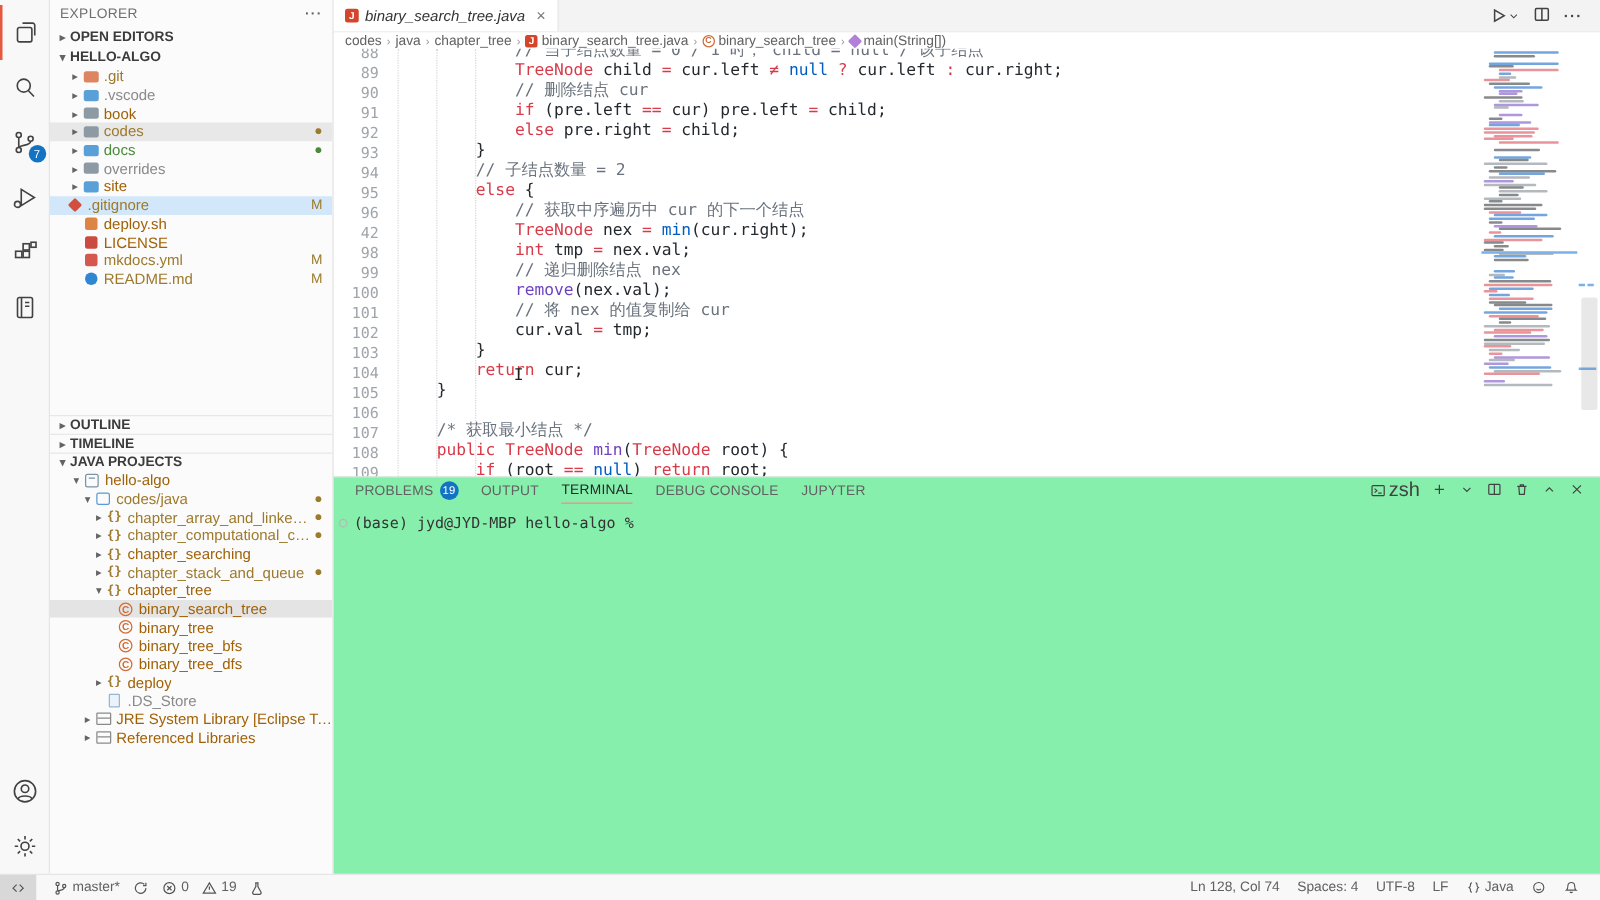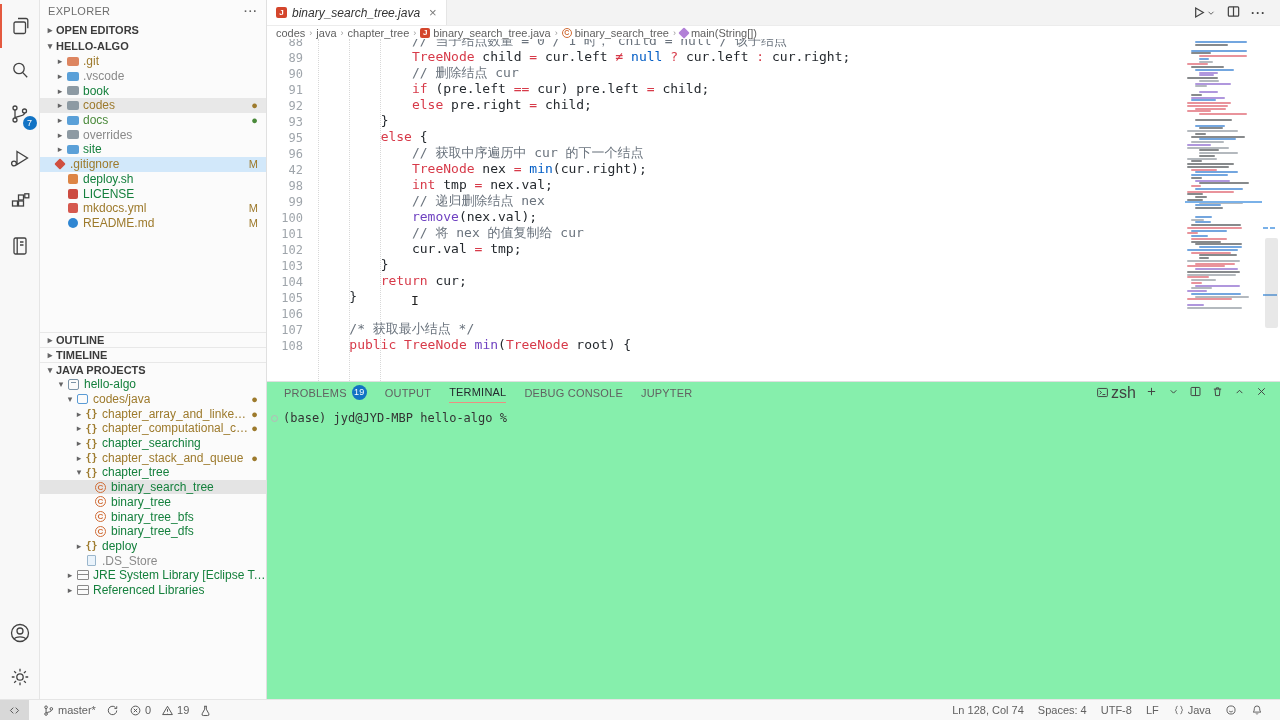--- a/index.html
+++ b/index.html
@@ -32,21 +32,21 @@
   .twisty { width:12px; text-align:center; color:#646465; font-size:9px; flex:0 0 auto; }
   .tree { flex:0 0 auto; }
   .explorer-tree { flex:1 1 auto; overflow:hidden; }
   .row { height:14.7px; display:flex; align-items:center; padding-left:8px; cursor:pointer;
          white-space:nowrap; }
   .row .lbl { margin-left:4px; overflow:hidden; text-overflow:ellipsis; }
   .row.sel  { background:#d2e8fa; }
   .row.hov  { background:#e8e8e8; }
   .row.gsel { background:#e4e4e4; }
   .row .badge { margin-left:auto; margin-right:8px; font-size:11px; }
-  .c-mod { color:#9d7a2c; } .c-grn { color:#4a8a3a; } .c-mut { color:#8a8a8a; } .c-def { color:#15803d; }
+  .c-mod { color:#9d7a2c; } .c-grn { color:#4a8a3a; } .c-mut { color:#8a8a8a; } .c-def { color:#a16207; }
   .fico { width:13px; height:13px; flex:0 0 auto; display:inline-flex; align-items:center; justify-content:center; }
   .folder { width:12px; height:9px; border-radius:2px; }
   .fsq { width:10px; height:10px; border-radius:2px; }
   .fcirc { width:10px; height:10px; border-radius:50%; }
   .fdia { width:8px; height:8px; transform:rotate(45deg); border-radius:1px; }
   .ffile { width:9px; height:11px; border:1px solid #9ab6cc; border-radius:1px; background:#eaf3fb; }
   .braces { font-family:"DejaVu Sans Mono", monospace; font-size:10px; font-weight:bold; color:#9d7a2c; }
   .cls { width:11px; height:11px; border-radius:50%; border:1.4px solid #d06c36; color:#d06c36;
          font-size:8px; line-height:9px; text-align:center; font-weight:bold; }
   .pkg { width:11px; height:10px; border:1.2px solid #5a9bd5; border-radius:2px; position:relative; }
@@ -457,34 +457,36 @@
         <div class="guide" style="left:51px"></div>
         <div class="guide" style="left:82px"></div>
         <div class="guide" style="left:113px"></div>
         <div class="code" id="code">
             <div class="line"><span class="ln">88</span><span class="lc"><span class="tn">            </span><span class="tc">// 当子结点数量 = 0 / 1 时， child = null / 该子结点</span></span></div>
             <div class="line"><span class="ln">89</span><span class="lc"><span class="tn">            </span><span class="tk">TreeNode</span><span class="tn"> child </span><span class="tk">=</span><span class="tn"> cur.left </span><span class="tk">≠</span><span class="tn"> </span><span class="tb">null</span><span class="tn"> </span><span class="tk">?</span><span class="tn"> cur.left </span><span class="tk">:</span><span class="tn"> cur.right;</span></span></div>
             <div class="line"><span class="ln">90</span><span class="lc"><span class="tn">            </span><span class="tc">// 删除结点 cur</span></span></div>
             <div class="line"><span class="ln">91</span><span class="lc"><span class="tn">            </span><span class="tk">if</span><span class="tn"> (pre.left </span><span class="tk">==</span><span class="tn"> cur) pre.left </span><span class="tk">=</span><span class="tn"> child;</span></span></div>
             <div class="line"><span class="ln">92</span><span class="lc"><span class="tn">            </span><span class="tk">else</span><span class="tn"> pre.right </span><span class="tk">=</span><span class="tn"> child;</span></span></div>
             <div class="line"><span class="ln">93</span><span class="lc"><span class="tn">        </span><span class="tn">}</span></span></div>
+            <div class="line"><span class="ln">94</span><span class="lc"><span class="tn">        </span><span class="tc">// 子结点数量 = 2</span></span></div>
             <div class="line"><span class="ln">95</span><span class="lc"><span class="tn">        </span><span class="tk">else</span><span class="tn"> {</span></span></div>
             <div class="line"><span class="ln">96</span><span class="lc"><span class="tn">            </span><span class="tc">// 获取中序遍历中 cur 的下一个结点</span></span></div>
             <div class="line"><span class="ln">42</span><span class="lc"><span class="tn">            </span><span class="tk">TreeNode</span><span class="tn"> nex </span><span class="tk">=</span><span class="tn"> </span><span class="tb">min</span><span class="tn">(cur.right);</span></span></div>
             <div class="line"><span class="ln">98</span><span class="lc"><span class="tn">            </span><span class="tk">int</span><span class="tn"> tmp </span><span class="tk">=</span><span class="tn"> nex.val;</span></span></div>
             <div class="line"><span class="ln">99</span><span class="lc"><span class="tn">            </span><span class="tc">// 递归删除结点 nex</span></span></div>
             <div class="line"><span class="ln">100</span><span class="lc"><span class="tn">            </span><span class="tp">remove</span><span class="tn">(nex.val);</span></span></div>
             <div class="line"><span class="ln">101</span><span class="lc"><span class="tn">            </span><span class="tc">// 将 nex 的值复制给 cur</span></span></div>
             <div class="line"><span class="ln">102</span><span class="lc"><span class="tn">            </span><span class="tn">cur.val </span><span class="tk">=</span><span class="tn"> tmp;</span></span></div>
             <div class="line"><span class="ln">103</span><span class="lc"><span class="tn">        </span><span class="tn">}</span></span></div>
             <div class="line"><span class="ln">104</span><span class="lc"><span class="tn">        </span><span class="tk">return</span><span class="tn"> cur;</span></span></div>
             <div class="line"><span class="ln">105</span><span class="lc"><span class="tn">    </span><span class="tn">}</span></span></div>
             <div class="line"><span class="ln">106</span><span class="lc"><span class="tn"></span></span></div>
             <div class="line"><span class="ln">107</span><span class="lc"><span class="tn">    </span><span class="tc">/* 获取最小结点 */</span></span></div>
             <div class="line"><span class="ln">108</span><span class="lc"><span class="tn">    </span><span class="tk">public</span><span class="tn"> </span><span class="tk">TreeNode</span><span class="tn"> </span><span class="tp">min</span><span class="tn">(</span><span class="tk">TreeNode</span><span class="tn"> root) {</span></span></div>
+            <div class="line"><span class="ln">109</span><span class="lc"><span class="tn">        </span><span class="tk">if</span><span class="tn"> (root </span><span class="tk">==</span><span class="tn"> </span><span class="tb">null</span><span class="tn">) </span><span class="tk">return</span><span class="tn"> root;</span></span></div>
           </div>
         <div class="minimap" id="minimap">
             <div class="mm-line" style="left: 10px; width: 51.9171px; top: 2px; background: rgba(0, 92, 197, 0.55);"></div>
             <div class="mm-line" style="left: 10px; width: 33.0136px; top: 4.75px; background: rgba(36, 41, 46, 0.55);"></div>
             <div class="mm-line" style="left: 6px; width: 55.8576px; top: 10.5px; background: rgba(0, 92, 197, 0.55);"></div>
             <div class="mm-line" style="left: 6px; width: 20.3038px; top: 13.25px; background: rgba(36, 41, 46, 0.55);"></div>
             <div class="mm-line" style="left: 14px; width: 48.3081px; top: 16px; background: rgba(215, 58, 73, 0.55);"></div>
             <div class="mm-line" style="left: 14px; width: 10.1835px; top: 18.75px; background: rgba(0, 92, 197, 0.55);"></div>
             <div class="mm-line" style="left: 14px; width: 13.522px; top: 21.5px; background: rgba(106, 115, 125, 0.5);"></div>
             <div class="mm-line" style="left: 2px; width: 20.9141px; top: 24.25px; background: rgba(215, 58, 73, 0.55);"></div>

